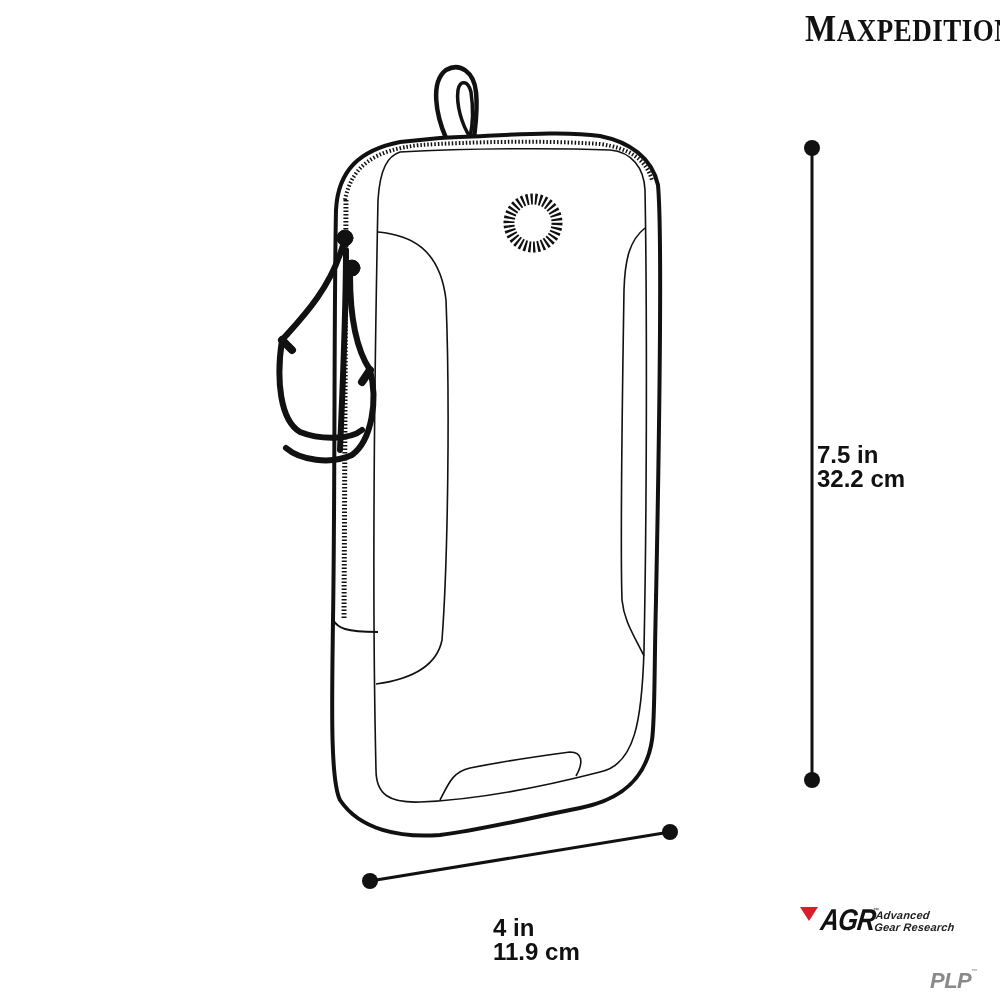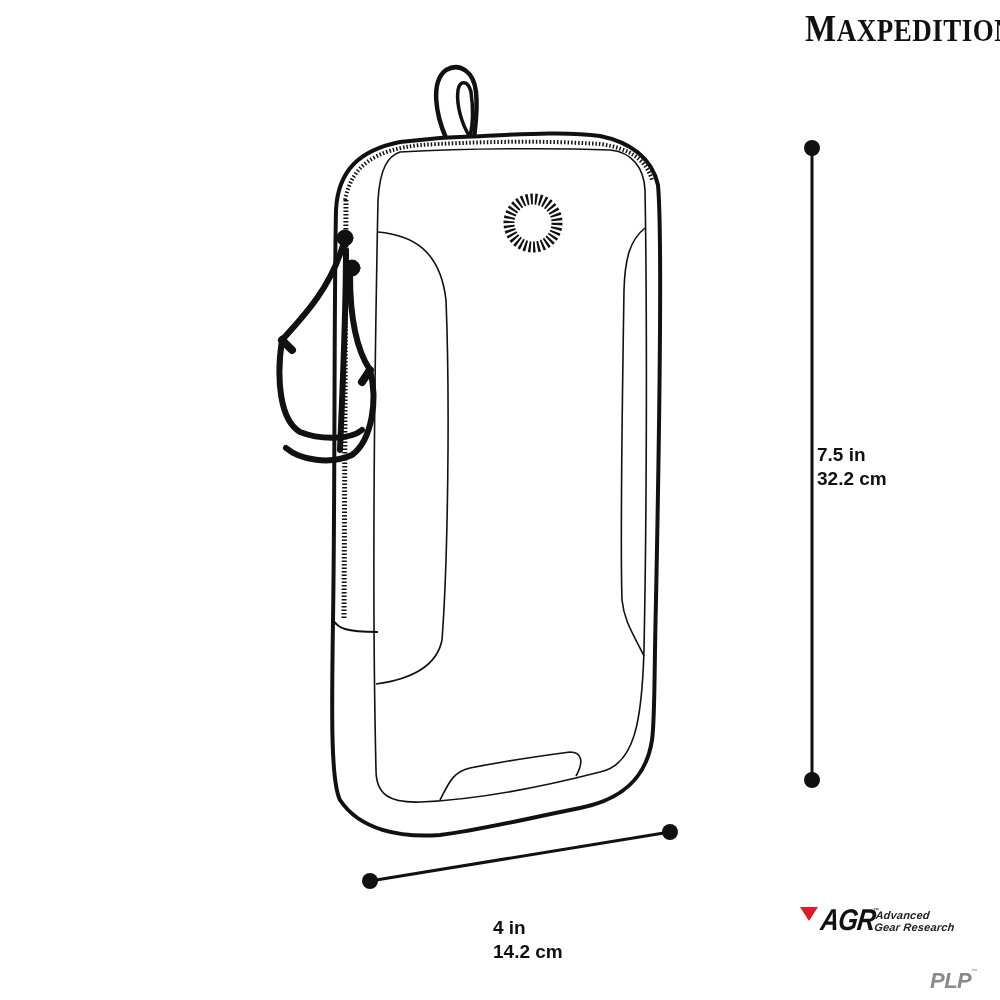--- a/index.html
+++ b/index.html
@@ -1,20 +1,20 @@
 <!DOCTYPE html>
 <html><head>
 <meta charset="utf-8">
 <style>
   html, body { margin:0; padding:0; background:#ffffff; }
   body { width:1000px; height:1000px; position:relative; overflow:hidden; font-family:"Liberation Sans", sans-serif; color:#111; }
   .logo { position:absolute; top:8px; left:805px; font-family:"Liberation Serif", serif; font-weight:bold; font-size:27px; letter-spacing:0.5px; color:#111; transform:scaleY(1.15); transform-origin:top left; }
   .logo .big { font-size:33px; }
   svg.drawing { position:absolute; left:0; top:0; }
-  .dim { position:absolute; font-weight:bold; font-size:19px; line-height:24px; color:#111; }
+  .dim { position:absolute; font-weight:bold; font-size:24px; line-height:24px; color:#111; }
   .dim-h { left:817px; top:443px; }
   .dim-w { left:493px; top:916px; }
   .agr { position:absolute; left:800px; top:905px; display:flex; align-items:flex-start; }
   .agr .tri { width:0; height:0; border-left:9px solid transparent; border-right:9px solid transparent; border-top:14px solid #d81e2a; margin-top:2px; margin-right:3px; }
   .agr .mark { font-family:"Liberation Sans", sans-serif; font-style:italic; font-weight:bold; font-size:30px; line-height:30px; letter-spacing:-1px; transform:scaleX(0.85) skewX(-8deg); transform-origin:left; color:#111; }
   .agr .tm { font-size:6px; margin-left:-12px; margin-top:2px; }
   .agr .sub { font-style:italic; font-size:11px; line-height:12px; font-weight:bold; margin-left:-4px; margin-top:4px; letter-spacing:0.2px; color:#222; transform:skewX(-6deg); }
   .plp { position:absolute; left:930px; top:968px; font-style:italic; font-weight:bold; font-size:22px; color:#8a8a8a; letter-spacing:-0.5px; }
   .plp sup { font-size:6px; font-style:normal; vertical-align:top; }
 </style>
@@ -72,21 +72,21 @@
   </g>
 </svg>
 
 <div class="dim dim-h">
   <div>7.5 in</div>
   <div>32.2 cm</div>
 </div>
 
 <div class="dim dim-w">
   <div>4 in</div>
-  <div>14.2 cm</div>
+  <div>11.9 cm</div>
 </div>
 
 <div class="agr">
   <div class="tri"></div>
   <div class="mark">AGR</div>
   <div class="tm">™</div>
   <div class="sub">
     <div>Advanced</div>
     <div>Gear Research</div>
   </div>

